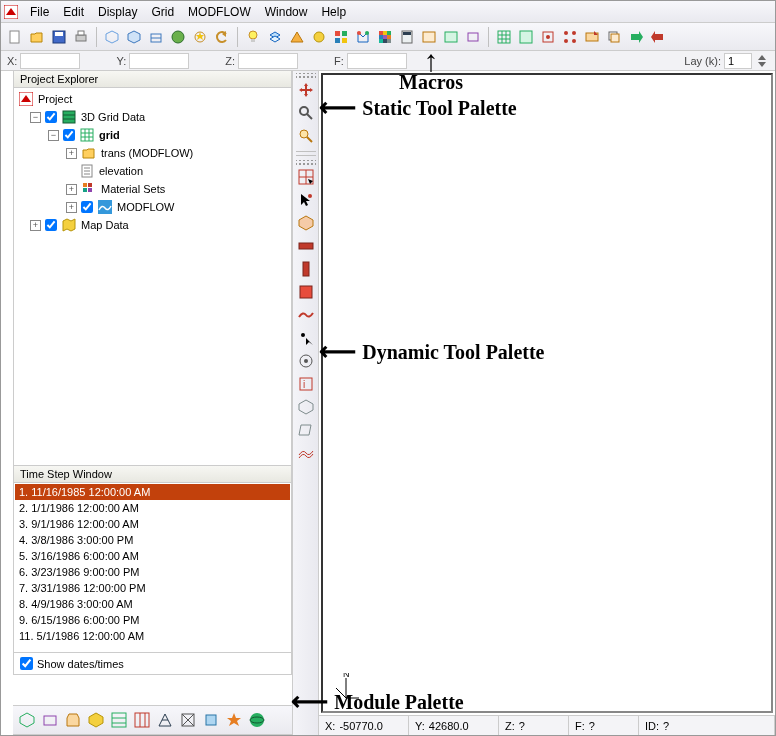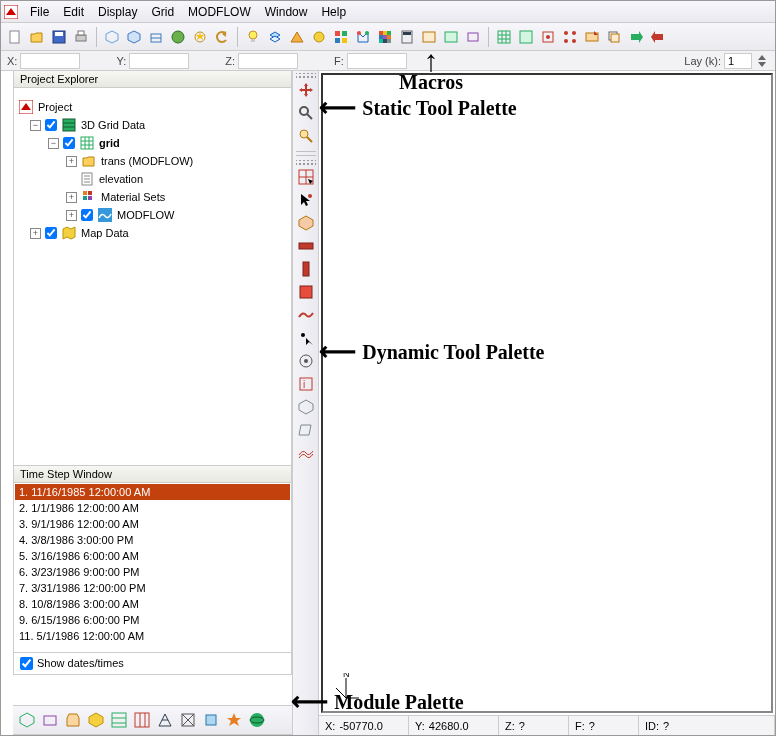--- a/index.html
+++ b/index.html
@@ -109,21 +109,21 @@
     border-right: 1px solid #ccc;
     border-bottom: 1px solid #ccc;
     background: #fff;
     overflow: auto;
   }
 
   
   .tree {
     font-size: 11px;
     white-space: nowrap;
-    padding: 10px 0 2px 2px;
+    padding: 2px 0 2px 2px;
   }
   .tree-row {
     display: flex;
     align-items: center;
     height: 18px;
     gap: 2px;
   }
   .tree-row .twisty {
     width: 11px; height: 11px;
     border: 1px solid #888;
@@ -154,21 +154,21 @@
   .listbox li {
     padding: 1px 6px 1px 4px;
     line-height: 14px;
     cursor: default;
   }
   .listbox li.selected {
     background: #c2410c;
     color: #fff;
   }
   .check-row {
-    display: flex; align-items: flex-start;
+    display: flex; align-items: center;
     padding: 4px 6px;
     font-size: 11px;
     border: 1px solid #ccc;
     border-top: none;
     gap: 4px;
   }
   .check-row input { margin: 0; }
 
   
   .module-palette {
@@ -588,21 +588,21 @@
     <div class="panel-title">Time Step Window</div>
     <div class="panel-body" style="flex:0 0 170px; overflow-y:scroll">
       <ul class="listbox" id="ts-list">
           <li class="selected">1.   11/16/1985 12:00:00 AM</li>
           <li>2.   1/1/1986 12:00:00 AM</li>
           <li>3.   9/1/1986 12:00:00 AM</li>
           <li>4.   3/8/1986 3:00:00 PM</li>
           <li>5.   3/16/1986 6:00:00 AM</li>
           <li>6.   3/23/1986 9:00:00 PM</li>
           <li>7.   3/31/1986 12:00:00 PM</li>
-          <li>8.   10/8/1986 3:00:00 AM</li>
+          <li>8.   4/9/1986 3:00:00 AM</li>
           <li>9.   6/15/1986 6:00:00 PM</li>
           <li>11.   5/1/1986 12:00:00 AM</li>
         </ul>
     </div>
     <div class="check-row">
       <input type="checkbox" checked="" style="">
       <span>Show dates/times</span>
     </div>
 
     <div style="flex:1"></div>

